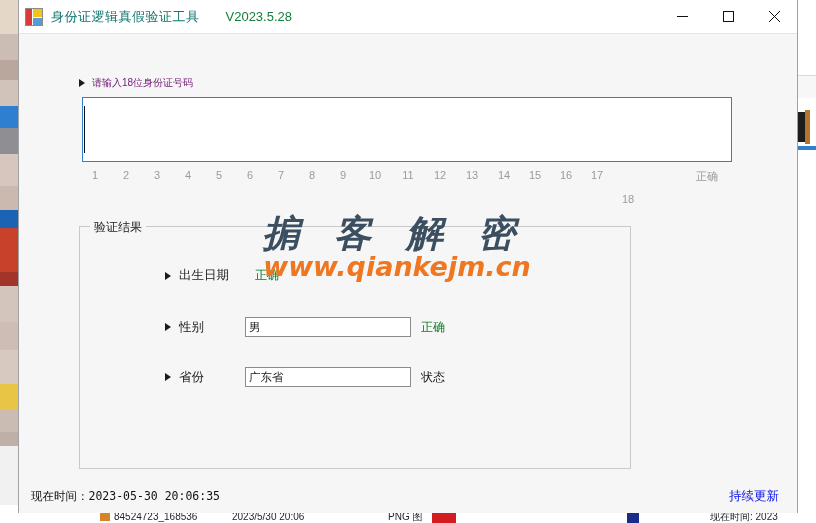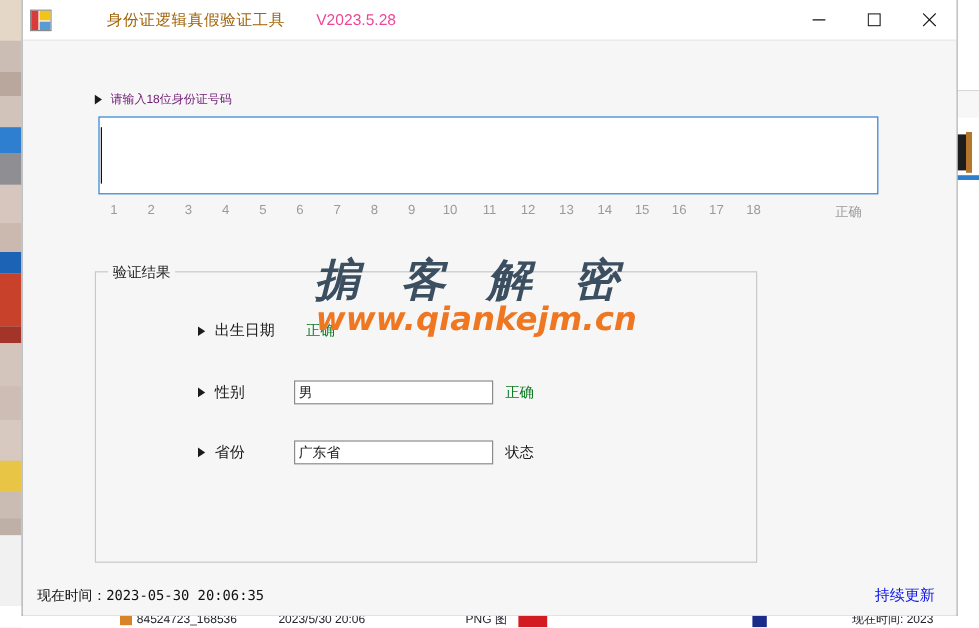--- a/index.html
+++ b/index.html
@@ -82,27 +82,26 @@
     box-sizing: content-box;
     flex: none;
   }
   .app-icon i { display:block; }
   .app-icon .q1 { background:#d93b3b; grid-row: 1 / span 2; }
   .app-icon .q2 { background:#f0c419; }
   .app-icon .q3 { background:#5b9bd5; }
 
   .title-text {
     font-size: 13px;
-    color: #a16207;
+    color: #0f766e;
     letter-spacing: 0.5px;
-    margin-left: 38px;
   }
   .title-ver {
     font-size: 13px;
-    color: #ec4899;
+    color: #15803d;
     margin-left: 26px;
   }
   .wincontrols {
     position: absolute;
     right: 0; top: 0;
     height: 33px;
     display: flex;
   }
   .wc {
     width: 46px; height: 33px;
@@ -388,21 +387,21 @@
         <span style="left:230px;">8</span>
         <span style="left:261px;">9</span>
         <span style="left:293px;">10</span>
         <span style="left:326px;">11</span>
         <span style="left:358px;">12</span>
         <span style="left:390px;">13</span>
         <span style="left:422px;">14</span>
         <span style="left:453px;">15</span>
         <span style="left:484px;">16</span>
         <span style="left:515px;">17</span>
-        <span style="left:546px;">18</span>
+        <span style="left:546px;margin-top:24px;">18</span>
         <span class="ruler-status">正确</span>
       </div>
 
       <div class="groupbox">
         <span class="gb-legend">验证结果</span>
 
         <div class="field-row" style="top:40px;">
           <span class="tri"></span>
           <span class="f-label" style="width:66px;">出生日期</span>
           <span class="f-status ok">正确</span>

